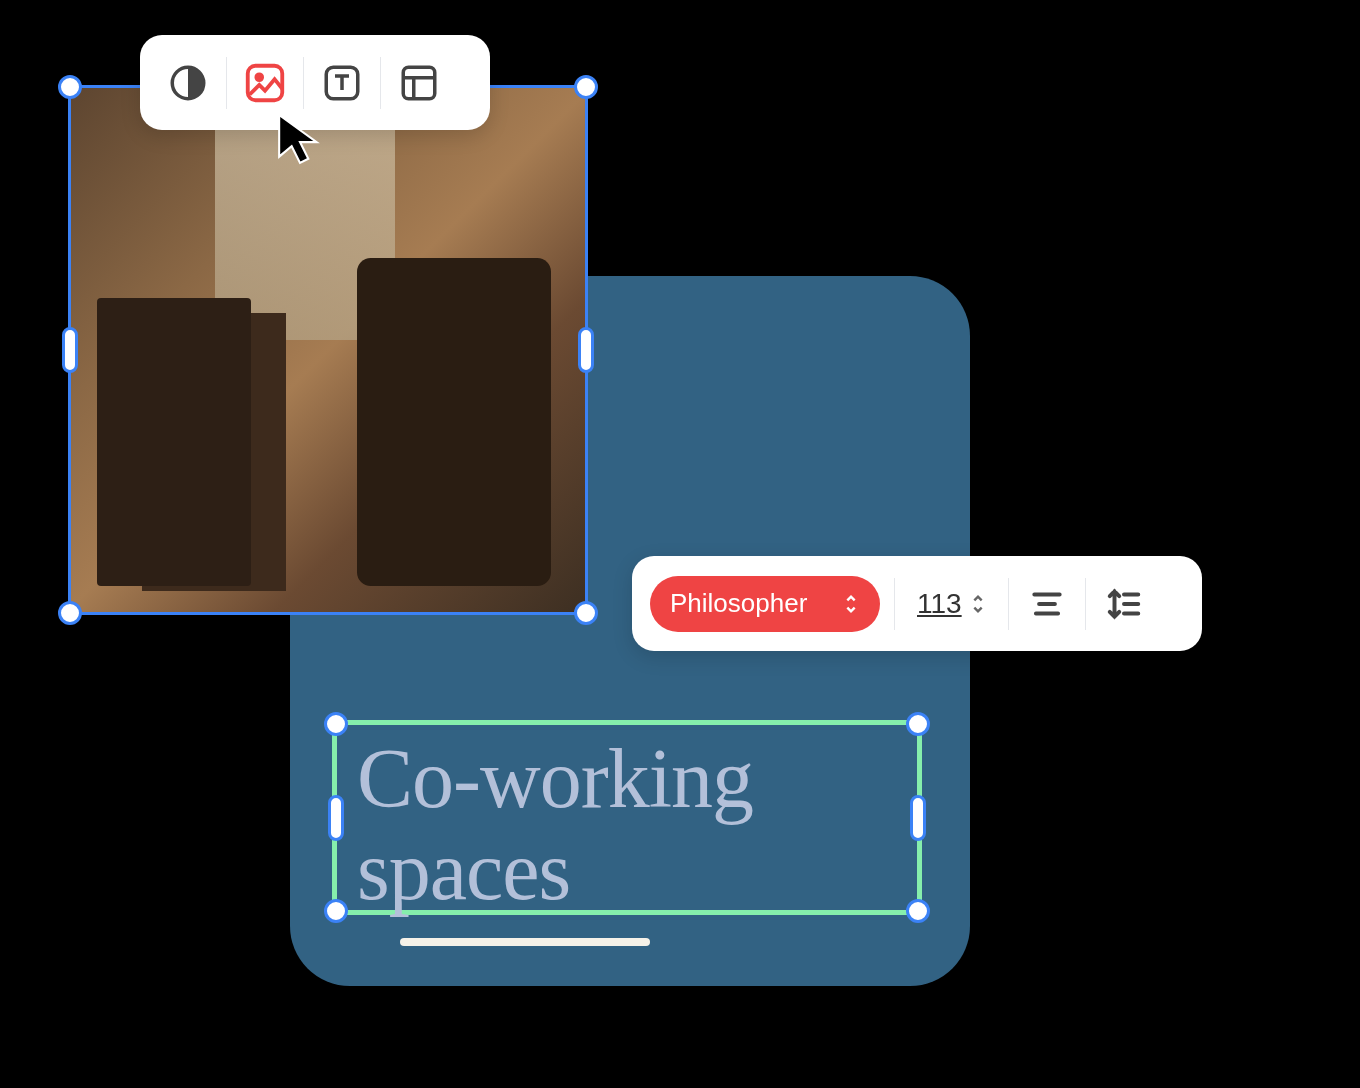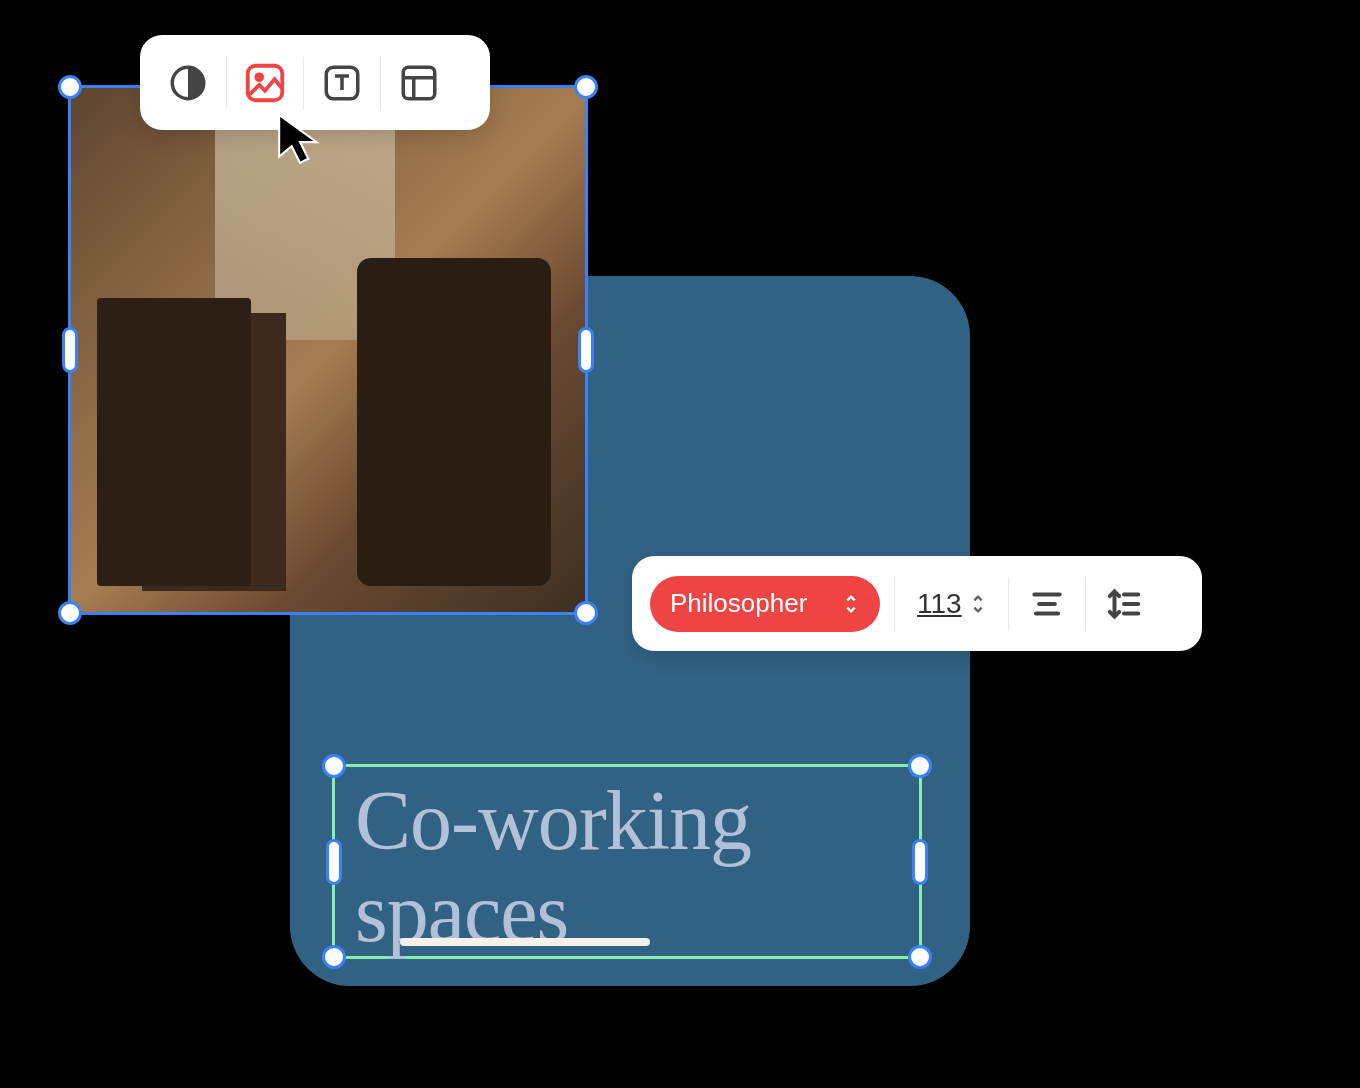--- a/index.html
+++ b/index.html
@@ -117,24 +117,24 @@
       position: absolute;
       left: 275px;
       top: 110px;
       z-index: 100;
     }
 
     
     .selected-text {
       position: absolute;
       left: 332px;
-      top: 764px;
+      top: 720px;
       width: 590px;
       height: 195px;
-      border: 3px solid #86efac;
+      border: 5px solid #86efac;
     }
     .text-content {
       font-family: Georgia, 'Times New Roman', serif;
       font-size: 84px;
       color: #b3c0d9;
       line-height: 1.1;
       padding: 8px 20px;
       letter-spacing: -1px;
     }
 

